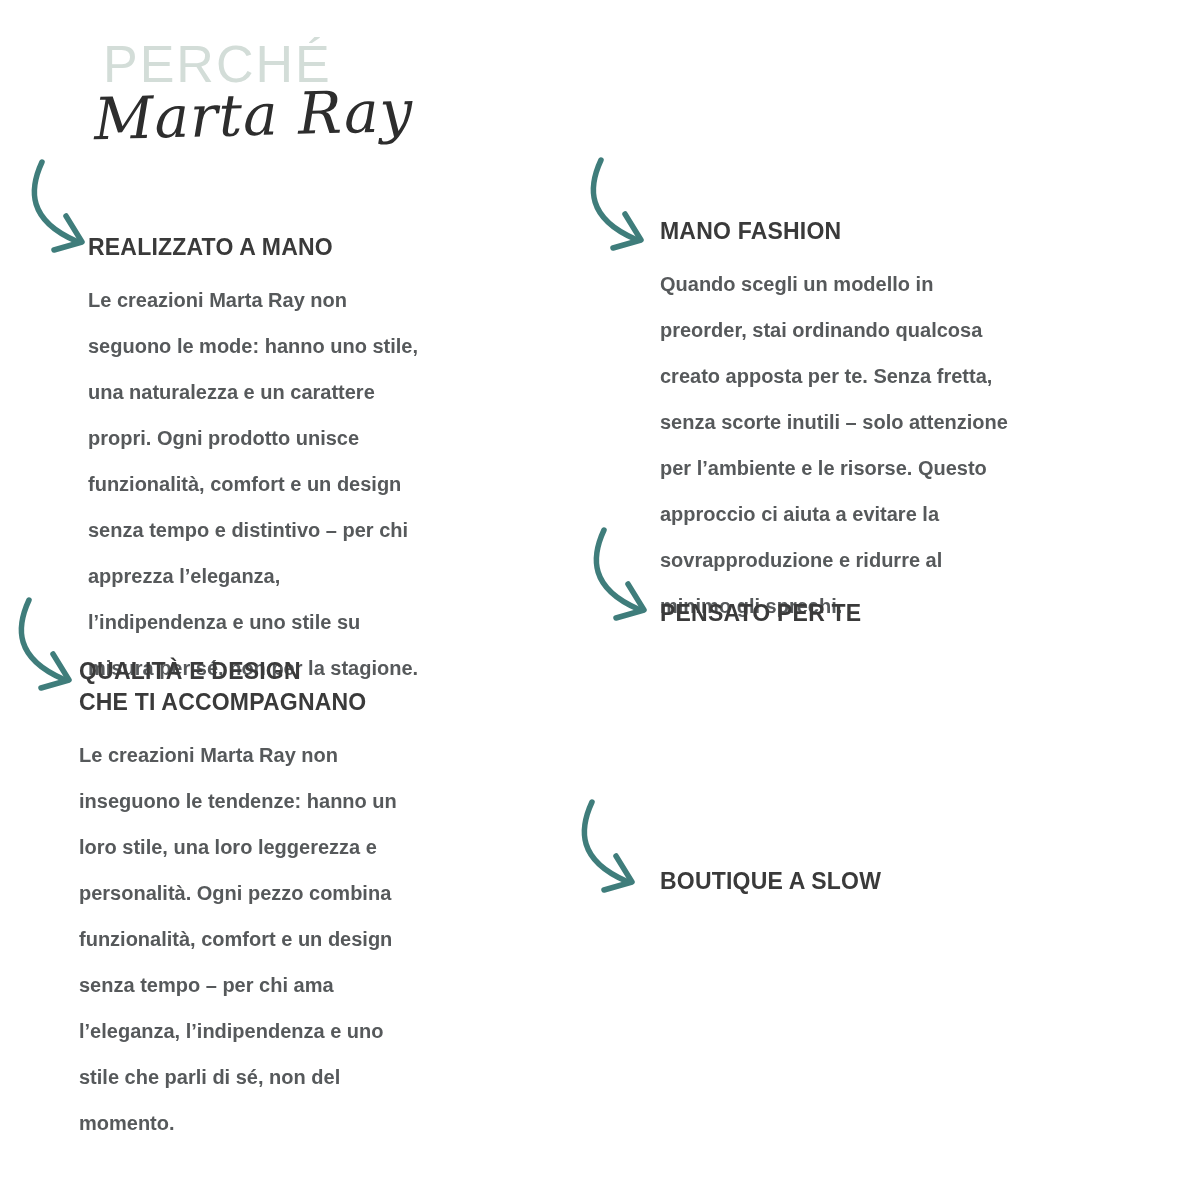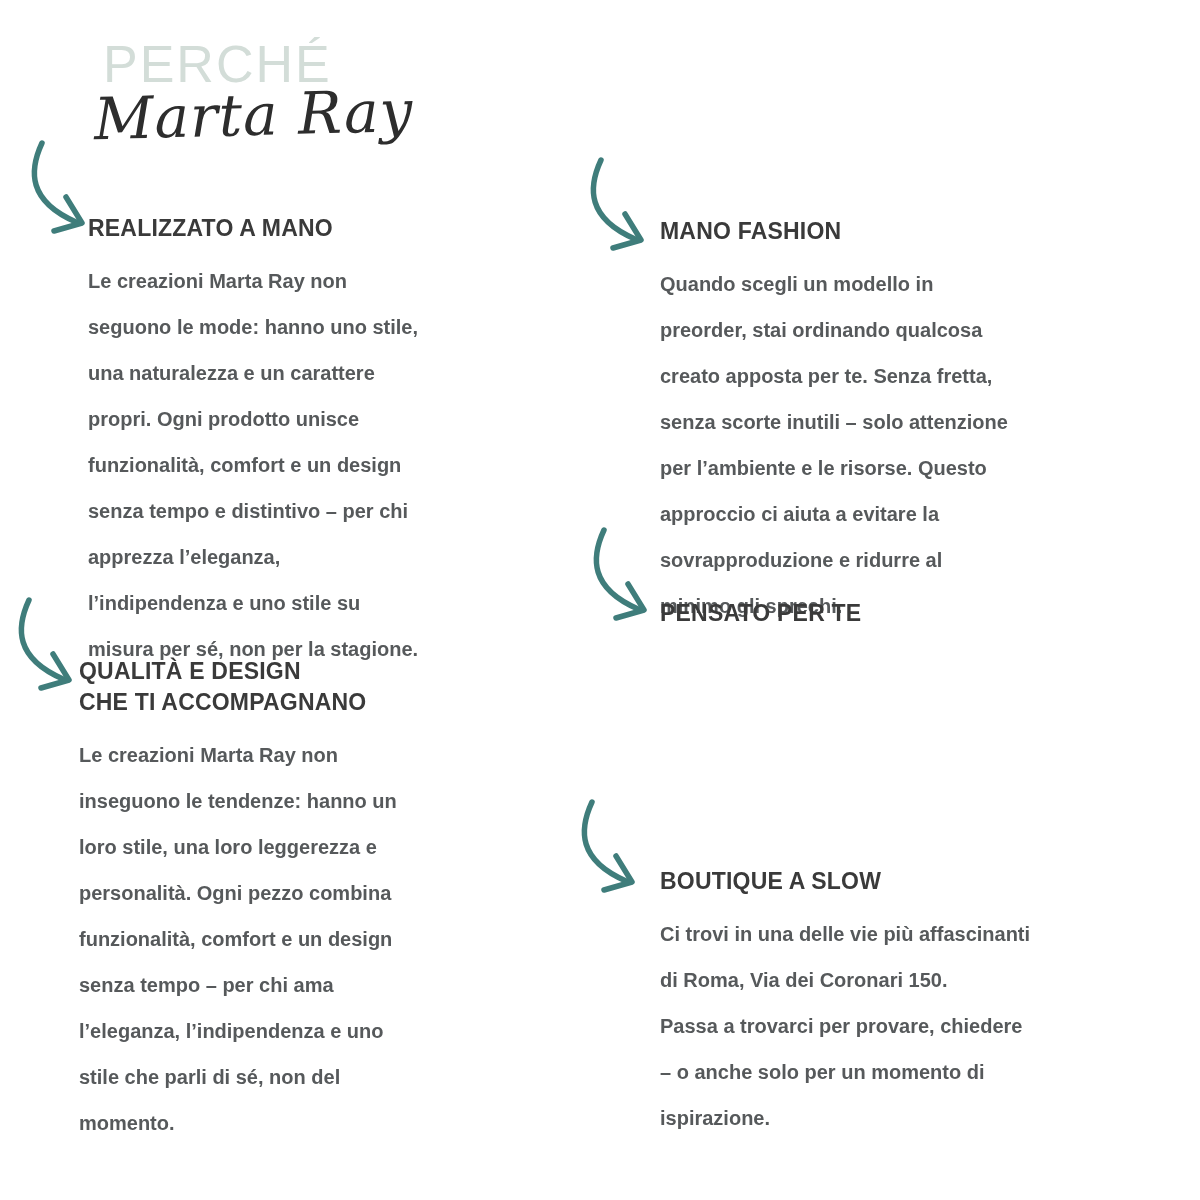--- a/index.html
+++ b/index.html
@@ -47,21 +47,21 @@
     letter-spacing:0.2px;
     white-space:pre-line;
   }
   .sec-body{
     margin-top:14px;
     font-size:20px;font-weight:700;
     color:var(--body-color);
     line-height:46px;
     white-space:pre-line;
   }
-  .sec-1{left:88px;top:213px;}
+  .sec-1{left:88px;top:232px;}
   .sec-2{left:79px;top:656px;}
   .sec-3{left:660px;top:216px;}
   .sec-4{left:660px;top:598px;}
   .sec-5{left:660px;top:866px;}
   
   .arrow{
     position:absolute;
     width:64px;height:98px;
     color:var(--accent-teal);
   }
@@ -137,20 +137,15 @@
     </svg>
     <h3 class="sec-title">PENSATO PER TE</h3>
   </section>
 
   <section class="sec sec-5">
     <svg class="arrow arrow-5" viewBox="0 0 64 98" fill="none">
       <path d="M16 4 C 3 32, 2 62, 50 83" stroke="currentColor" stroke-width="5.5" stroke-linecap="round"></path>
       <path d="M40 58 L56 84 L28 92" stroke="currentColor" stroke-width="5.5" stroke-linecap="round" stroke-linejoin="round"></path>
     </svg>
     <h3 class="sec-title">BOUTIQUE A SLOW</h3>
-    <p class="sec-body">Ci trovi in una delle vie più affascinanti
-di Roma, Via dei Coronari 150.
-Passa a trovarci per provare, chiedere
-– o anche solo per un momento di
-ispirazione.</p>
   </section>
 
 </div>
 
 </body></html>

